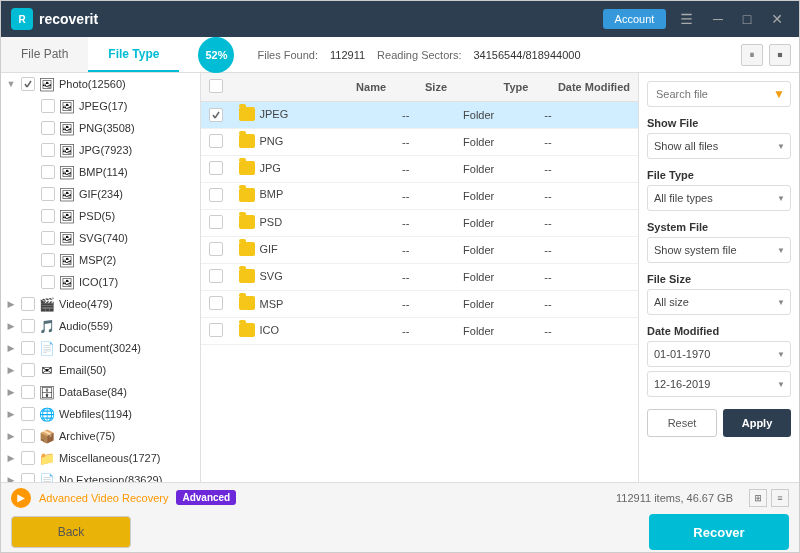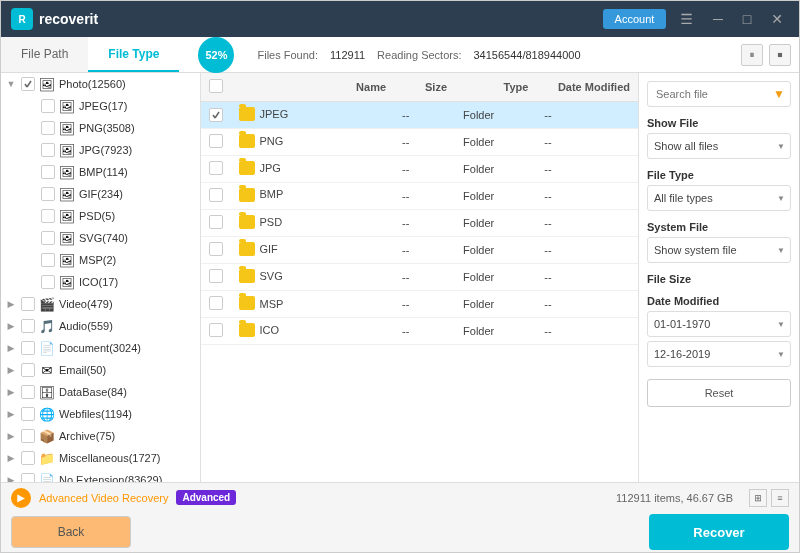--- a/index.html
+++ b/index.html
@@ -76,21 +76,21 @@
     
     .bottom-bar { height: 70px; background: #f5f5f5; border-top: 1px solid #ddd; display: flex; flex-direction: column; flex-shrink: 0; }
     .bottom-info { height: 30px; display: flex; align-items: center; padding: 0 10px; gap: 8px; }
     .recovery-icon { width: 20px; height: 20px; background: #ff9800; border-radius: 50%; display: flex; align-items: center; justify-content: center; color: #fff; font-size: 10px; flex-shrink: 0; }
     .recovery-text { font-size: 11px; color: #ff9800; }
     .advanced-badge { background: #6d28d9; color: #fff; font-size: 10px; padding: 2px 6px; border-radius: 3px; font-weight: 600; }
     .items-count { margin-left: auto; font-size: 11px; color: #666; }
     .view-icons { display: flex; gap: 4px; margin-left: 8px; }
     .view-icon { width: 18px; height: 18px; border: 1px solid #ccc; display: flex; align-items: center; justify-content: center; cursor: pointer; font-size: 9px; color: #666; }
     .bottom-actions { height: 40px; display: flex; align-items: center; padding: 0 10px; gap: 10px; }
-    .back-btn { width: 120px; height: 32px; border: 1px solid #ccc; background: #fdba74; border-radius: 4px; font-size: 12px; color: #555; cursor: pointer; }
+    .back-btn { width: 120px; height: 32px; border: 1px solid #ccc; background: #eab308; border-radius: 4px; font-size: 12px; color: #555; cursor: pointer; }
     .recover-btn { margin-left: auto; width: 140px; height: 36px; border: none; background: #00bcd4; border-radius: 4px; font-size: 13px; color: #fff; font-weight: 600; cursor: pointer; }
 
     .dash { color: #aaa; }
 
     
     ::-webkit-scrollbar { width: 6px; }
     ::-webkit-scrollbar-track { background: #f5f5f5; }
     ::-webkit-scrollbar-thumb { background: #ccc; border-radius: 3px; }
   </style>
 </head>
@@ -385,34 +385,38 @@
 
       <div class="filter-section">
         <div class="filter-label">System File</div>
         <div class="select-wrapper">
           <select class="filter-select"><option>Show system file</option></select>
         </div>
       </div>
 
       <div class="filter-section">
         <div class="filter-label">File Size</div>
+        <div class="select-wrapper">
+          <select class="filter-select"><option>All size</option></select>
+        </div>
       </div>
 
       <div class="filter-section">
         <div class="filter-label">Date Modified</div>
         <div class="select-wrapper" style="margin-bottom:4px;">
           <select class="filter-select"><option>01-01-1970</option></select>
         </div>
         <div class="select-wrapper">
           <select class="filter-select"><option>12-16-2019</option></select>
         </div>
       </div>
 
       <div class="filter-actions">
         <button class="reset-btn">Reset</button>
+        <button class="apply-btn">Apply</button>
       </div>
     </div>
 
   </div>
 
   <div class="bottom-bar">
     <div class="bottom-info">
       <div class="recovery-icon">
         <span>▶</span>
       </div>

